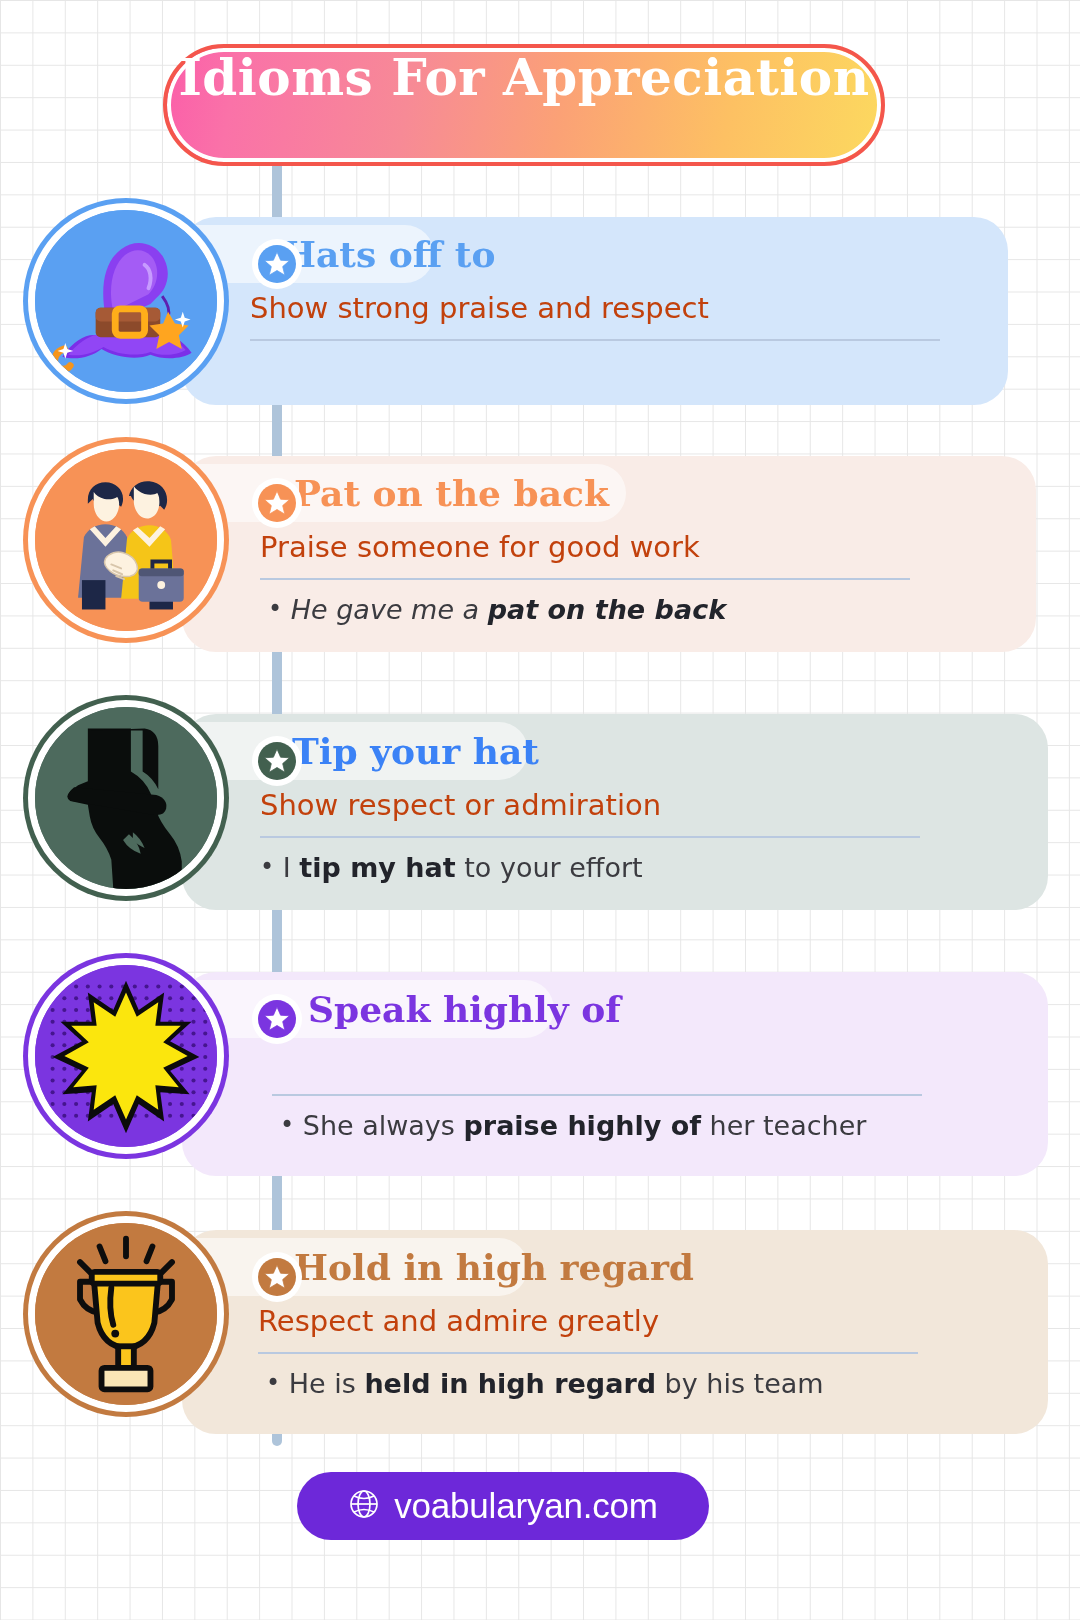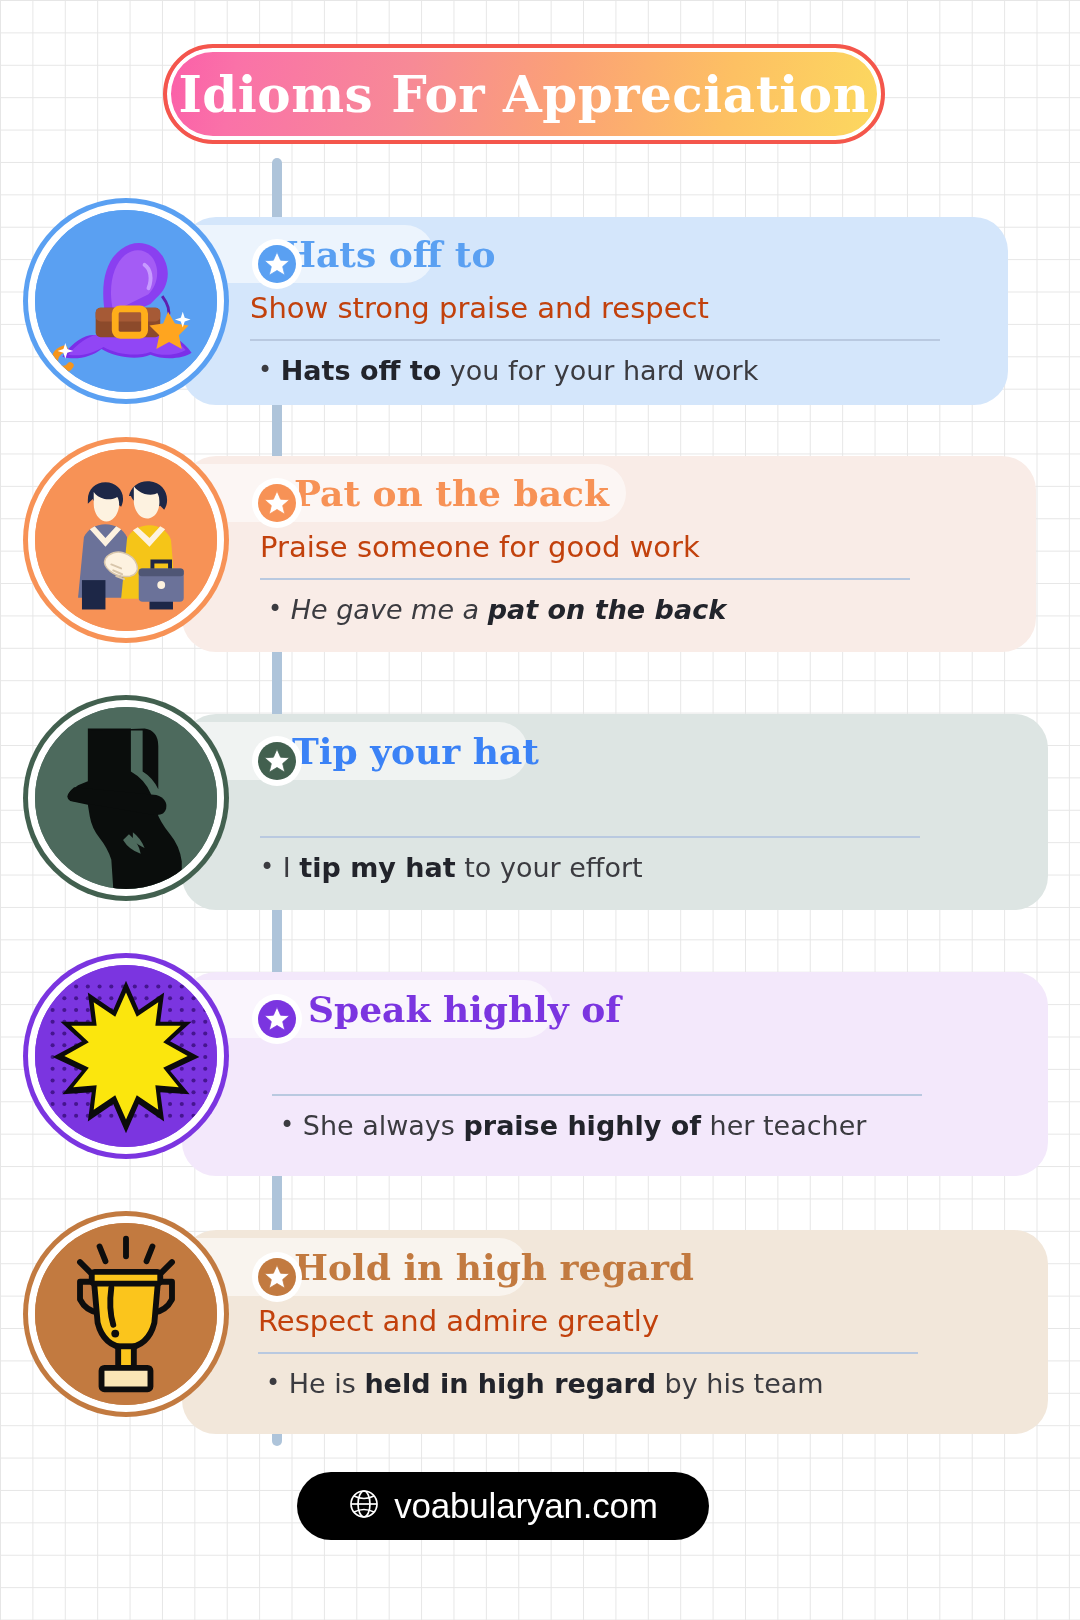--- a/index.html
+++ b/index.html
@@ -31,27 +31,26 @@
     border-radius: 5px;
     z-index: 1;
   }
 
   
   #header {
     position: absolute;
     left: 163px;
     top: 44px;
     width: 722px;
-    height: 100px;
+    height: 122px;
     border-radius: 61px;
     background: linear-gradient(100deg, #fb5ea9 0%, #fa72a8 10%, #f78a96 34%, #fba176 55%, #fdc063 78%, #fcd95f 100%);
     border: 4px solid #f4564c;
     box-shadow: inset 0 0 0 4px #ffffff;
     display: flex;
-    align-items: center;
     justify-content: center;
     z-index: 5;
   }
   #header-title {
     font-family: "DejaVu Serif", serif;
     font-weight: bold;
     font-size: 50px;
     color: #ffffff;
     letter-spacing: 0.5px;
     white-space: nowrap;
@@ -171,21 +170,21 @@
   .star-badge svg { display: block; }
 
   
   #footer-pill {
     position: absolute;
     left: 297px;
     top: 1472px;
     width: 412px;
     height: 68px;
     border-radius: 34px;
-    background: #000000;
+    background: #6d28d9;
     display: flex;
     align-items: center;
     justify-content: center;
     gap: 14px;
     z-index: 5;
   }
   #footer-text {
     font-family: "Liberation Sans", sans-serif;
     font-size: 35px;
     color: #ffffff;
@@ -206,21 +205,20 @@
     <div class="card" style="width:826px;height:188px;background:#d4e6fb;"></div>
 
     <div class="title-pill" style="width:366px;top:22px;"></div>
 
     <div class="idiom-title" style="left:282px;color:#5aa0f2;">Hats off to</div>
 
     <div class="definition" style="left:250px;">Show strong praise and respect</div>
 
     <div class="divider" style="left:250px;width:690px;"></div>
 
-    <div class="example" style="left:258px;"><span class="bullet">•</span> <b>Hats off to</b> you for your hard work</div>
 
     <div class="icon-circle" style="--accent:#5aa0f2;background:#5aa0f2;">
         <svg width="186" height="186" viewBox="0 0 186 186">
         <rect width="186" height="186" fill="#5aa0f2"></rect>
         <path d="M72 108 C66 76 72 52 88 40 C104 28 124 34 132 50 C140 66 134 82 124 90 L118 96 L100 104 Z" fill="#8a3ff0"></path>
         <path d="M80 104 C74 78 80 56 92 46 C102 38 116 40 122 52 C128 64 124 78 116 86 Z" fill="#a45cf5"></path>
         <path d="M112 56 C118 60 120 70 116 80" stroke="#c79bff" stroke-width="4" fill="none" stroke-linecap="round"></path>
         <path d="M56 128 C46 130 34 140 28 150 C42 154 58 150 68 142 C80 150 104 154 118 148 C132 154 152 152 160 146 C152 134 138 126 126 124 Z" fill="#7b2fe8"></path>
         <path d="M60 128 C50 132 40 140 34 148 C48 150 60 146 70 140 C84 148 104 150 118 145 C130 150 146 148 154 143 C146 133 134 127 124 125 Z" fill="#9146f5"></path>
         <rect x="62" y="100" width="66" height="30" rx="5" fill="#8c4a2b"></rect>
@@ -289,20 +287,21 @@
         </div>
     </div>
   </div>
     <div class="row" style="top: 700px; height: 226px;">
     <div class="card" style="width:866px;height:196px;background:#dde5e3;"></div>
 
     <div class="title-pill" style="width:460px;top:22px;"></div>
 
     <div class="idiom-title" style="left:292px;color:#3b82f6;">Tip your hat</div>
 
+    <div class="definition" style="left:260px;">Show respect or admiration</div>
 
     <div class="divider" style="left:260px;width:660px;"></div>
 
     <div class="example" style="left:260px;"><span class="bullet">•</span> I&nbsp;<b>tip my hat</b> to your effort</div>
 
     <div class="icon-circle" style="--accent:#42604f;background:#4d6a5d;">
         <svg width="186" height="186" viewBox="0 0 186 186">
         <rect width="186" height="186" fill="#4d6a5d"></rect>
         <path d="M54 22 L54 76 L44 80 L36 86 Q30 92 36 96 L54 100 L56 112 Q58 124 66 134 Q74 144 78 156 L80 186 L150 186 L150 158 Q148 142 138 130 Q128 118 124 106 Q122 96 118 88 Q112 74 98 66 L98 22 Z" fill="#0a0d0c"></path>
         <path d="M56 24 L110 24 L110 66 Q120 72 126 84 L126 40 Q126 24 112 22 Z" fill="#0a0d0c"></path>

